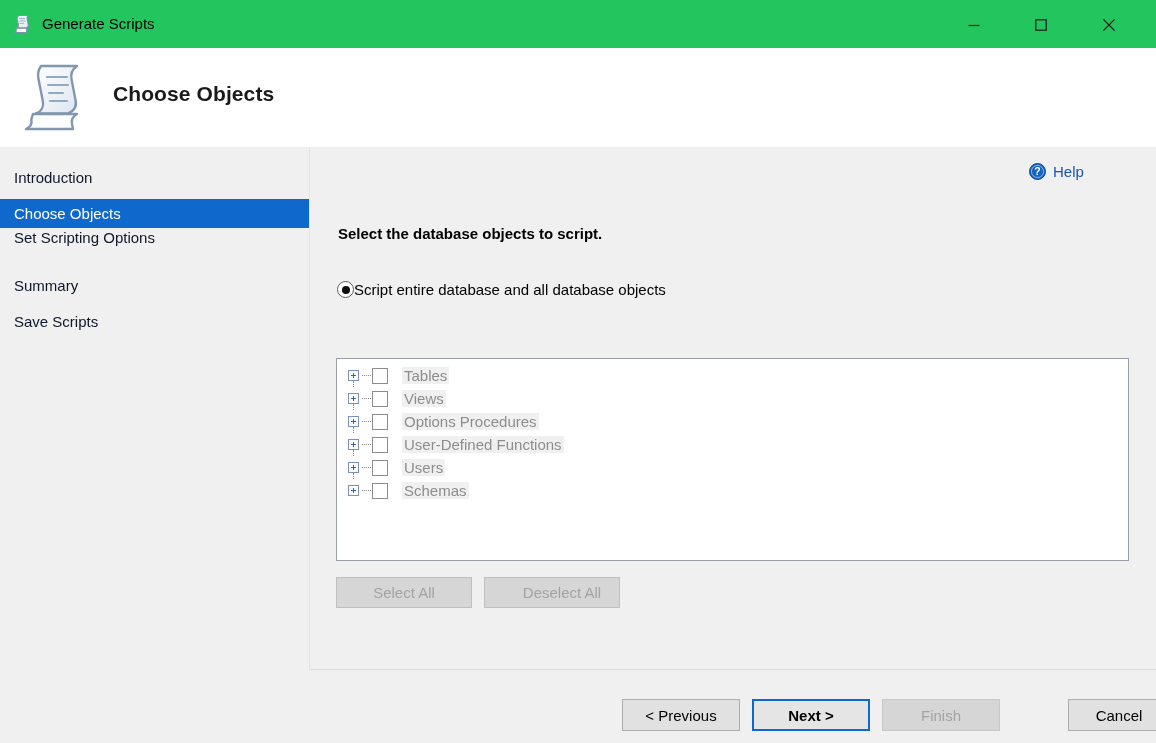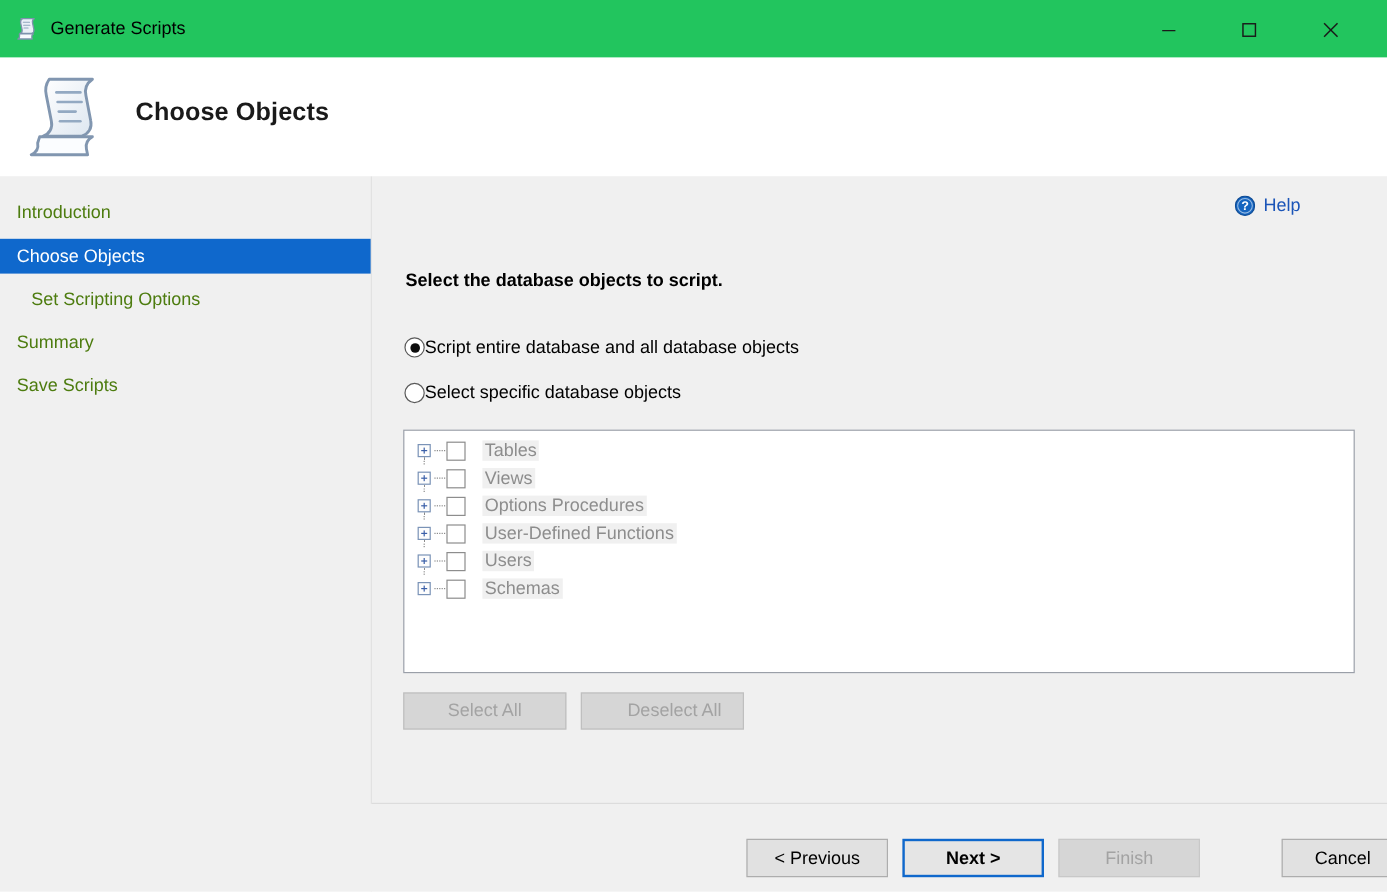--- a/index.html
+++ b/index.html
@@ -108,21 +108,21 @@
   .nav-item {
     position: absolute;
     left: 0;
     width: 309px;
     height: 29px;
     display: flex;
     align-items: center;
     box-sizing: border-box;
     padding-left: 14px;
     font-size: 15px;
-    color: #4d7c0f;
+    color: #0f172a;
     white-space: nowrap;
   }
   .nav-item.selected {
     background: #0f68cc;
     color: #ffffff;
   }
 
   
   .content {
     position: absolute;
@@ -387,21 +387,21 @@
 
   <div class="body-area">
 
     <div class="sidebar">
       <div class="nav-item" style="top:16px;">
           <span>Introduction</span>
         </div>
       <div class="nav-item selected" style="top:52px;">
           <span>Choose Objects</span>
         </div>
-      <div class="nav-item" style="top:88px;margin-left:12px;">
+      <div class="nav-item" style="top:76px;">
           <span>Set Scripting Options</span>
         </div>
       <div class="nav-item" style="top:124px;">
           <span>Summary</span>
         </div>
       <div class="nav-item" style="top:160px;">
           <span>Save Scripts</span>
         </div>
     </div>
     <div class="sidebar-divider"></div>
@@ -418,24 +418,20 @@
         </span>
         <span>Help</span>
       </div>
 
       <div class="section-heading">Select the database objects to script.</div>
 
       <div class="radio-row r1">
         <span class="radio-mark checked"></span>
         <span>Script entire database and all database objects</span>
       </div>
-      <div class="radio-row r2">
-        <span class="radio-mark"></span>
-        <span>Select specific database objects</span>
-      </div>
 
       <div class="listbox">
         <div class="tree">
 
           <div class="tree-row">
             <span class="vline"></span>
             <span class="tree-expander">
                 <span class="plusbox"></span>
               </span>
             <span class="hline"></span>

